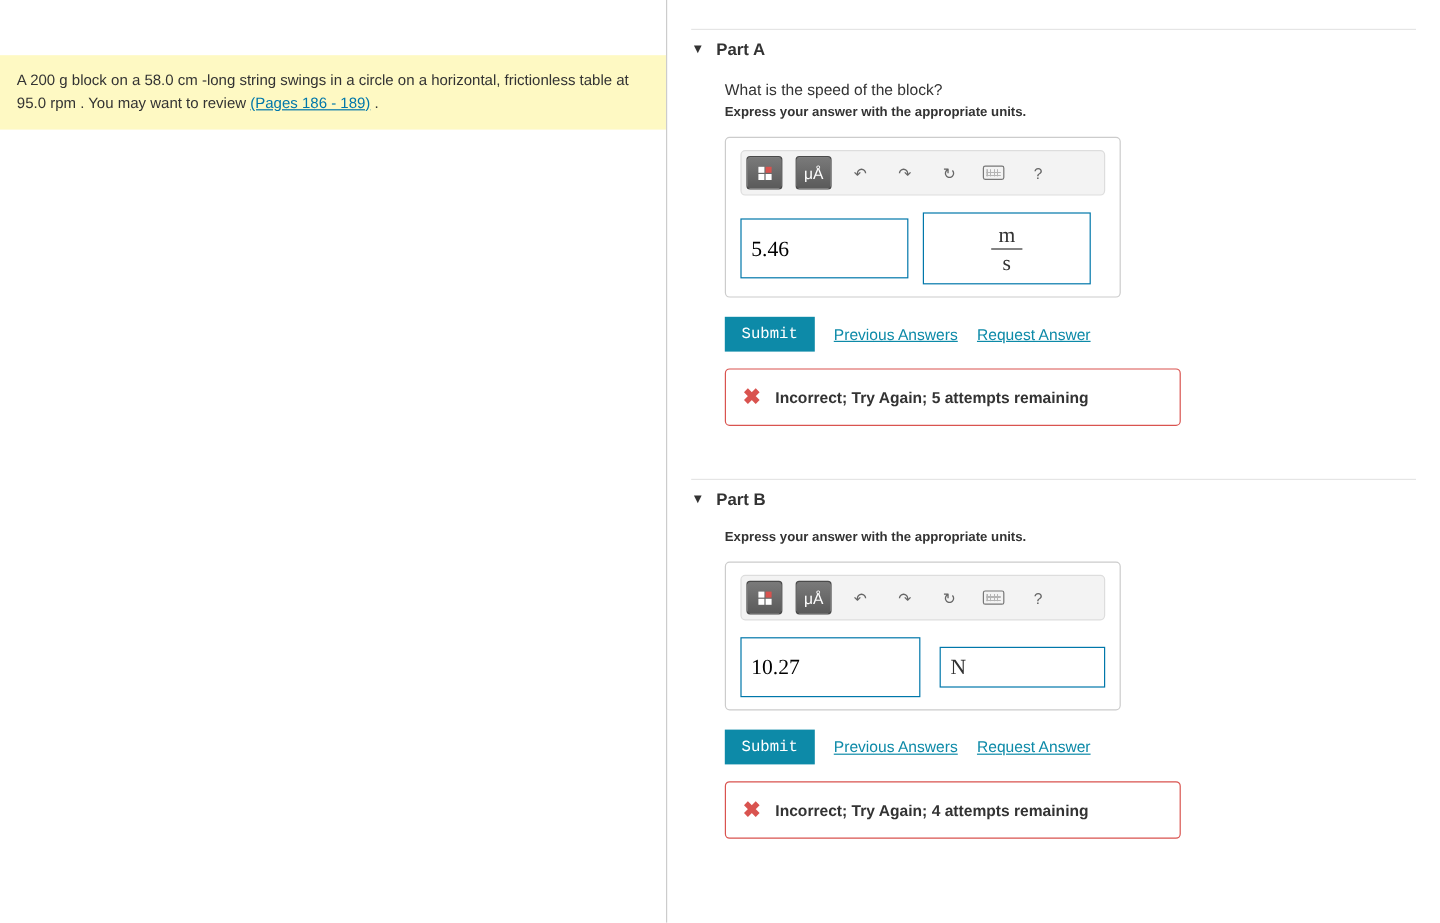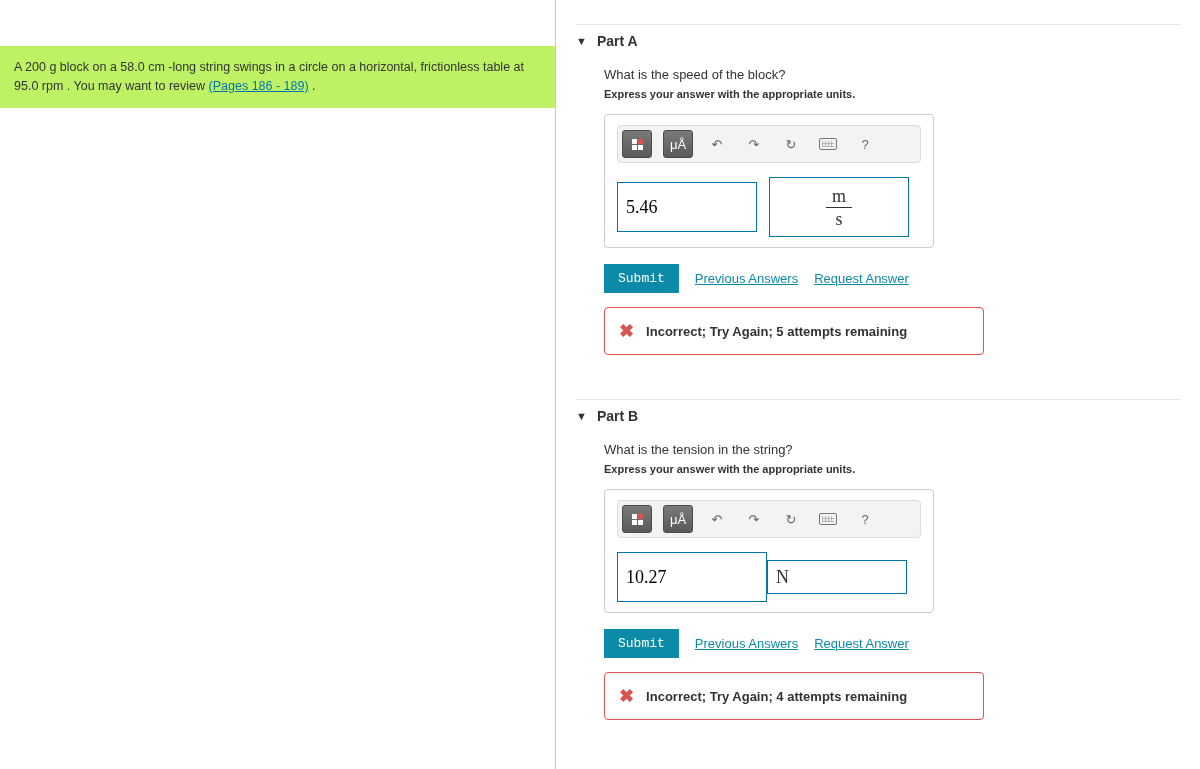--- a/index.html
+++ b/index.html
@@ -1,37 +1,37 @@
 <!DOCTYPE html>
 <html><head>
 <meta charset="utf-8">
 <style>
 * { box-sizing: border-box; margin: 0; padding: 0; }
 body { font-family: Verdana, Geneva, sans-serif; font-size: 13px; color: #333; background: #fff; width: 1200px; height: 769px; }
 .layout { display: flex; height: 100%; }
 .left-col { width: 555px; padding: 0; }
 .right-col { flex: 1; border-left: 1px solid #ccc; padding: 0 20px; }
-.problem-box { background: #bef264; padding: 12px 14px; margin-top: 46px; font-size: 12.5px; line-height: 1.5; color: #333; }
+.problem-box { background: #fef9c3; padding: 12px 14px; margin-top: 46px; font-size: 12.5px; line-height: 1.5; color: #333; }
 .plink { color: #0077aa; text-decoration: underline; }
 .part-header { display: flex; align-items: center; margin-top: 24px; padding: 8px 0; border-top: 1px solid #e5e5e5; }
 .part-header .chev { margin-right: 10px; font-size: 11px; color: #333; }
 .part-header .title { font-weight: bold; font-size: 14px; }
 .part-body { padding: 10px 0 20px 28px; }
 .question { font-size: 13px; margin-bottom: 6px; }
 .hint { font-size: 11px; font-weight: bold; margin-bottom: 14px; }
 .answer-box { border: 1px solid #ccc; border-radius: 4px; padding: 10px 12px; width: 330px; }
 .toolbar { display: flex; align-items: center; gap: 11px; background: #f3f3f3; border: 1px solid #ddd; border-radius: 4px; padding: 4px; margin-bottom: 14px; }
 .tbtn { display: inline-flex; align-items: center; justify-content: center; width: 30px; height: 28px; background: linear-gradient(#7a7a7a,#5a5a5a); border: 1px solid #4a4a4a; border-radius: 3px; color: #fff; font-size: 13px; cursor: pointer; }
 .tbtn.light { background: transparent; border: none; color: #666; width: 26px; }
 .templ { display: flex; flex-direction: column; gap: 1px; }
 .templ .row { display: flex; gap: 1px; }
 .templ .sq { width: 5px; height: 5px; background: #fff; }
 .templ .sq.r { background: #d9534f; }
 .inputs-row { display: flex; align-items: center; gap: 12px; }
-.inputs-row.wide { gap: 0; }
+.inputs-row.wide { gap: 16px; }
 .val-input { width: 140px; height: 50px; border: 1px solid #0077aa; font-size: 18px; padding: 4px 8px; font-family: 'Times New Roman', serif; }
 .unit-box { border: 1px solid #0077aa; height: 60px; width: 140px; display: flex; align-items: center; justify-content: center; font-family: 'Times New Roman', serif; font-size: 18px; }
 .frac { display: flex; flex-direction: column; align-items: center; line-height: 1; }
 .frac .num { border-bottom: 1px solid #333; padding: 0 6px 2px; }
 .frac .den { padding-top: 2px; }
 .unit-simple { border: 1px solid #0077aa; height: 34px; width: 140px; display: flex; align-items: center; padding: 0 8px; font-family: 'Times New Roman', serif; font-size: 18px; }
 .actions { display: flex; align-items: center; gap: 16px; margin: 16px 0 14px; }
 .submit-btn { background: #0d8aa8; color: #fff; border: none; padding: 7px 14px; font-size: 13px; cursor: pointer; font-family: Liberation Mono, monospace; }
 .alink { color: #0d8aa8; text-decoration: underline; font-size: 13px; cursor: pointer; }
 .feedback { border: 1px solid #d9534f; border-radius: 4px; padding: 12px 14px; display: flex; align-items: center; gap: 12px; font-size: 13px; font-weight: bold; width: 380px; }
@@ -105,21 +105,20 @@
         <span class="xicon">✖</span>
         <span>Incorrect; Try Again; 5 attempts remaining</span>
       </div>
     </div>
 
     <div class="part-header">
       <span class="chev">▼</span>
       <span class="title">Part B</span>
     </div>
     <div class="part-body">
-      <div class="question">What is the tension in the string?</div>
       <div class="hint">Express your answer with the appropriate units.</div>
 
       <div class="answer-box">
         <div class="toolbar">
           <button class="tbtn">
             <span class="templ">
               <span class="row">
                   <span class="sq"></span>
                   <span class="sq r"></span>
                 </span>

